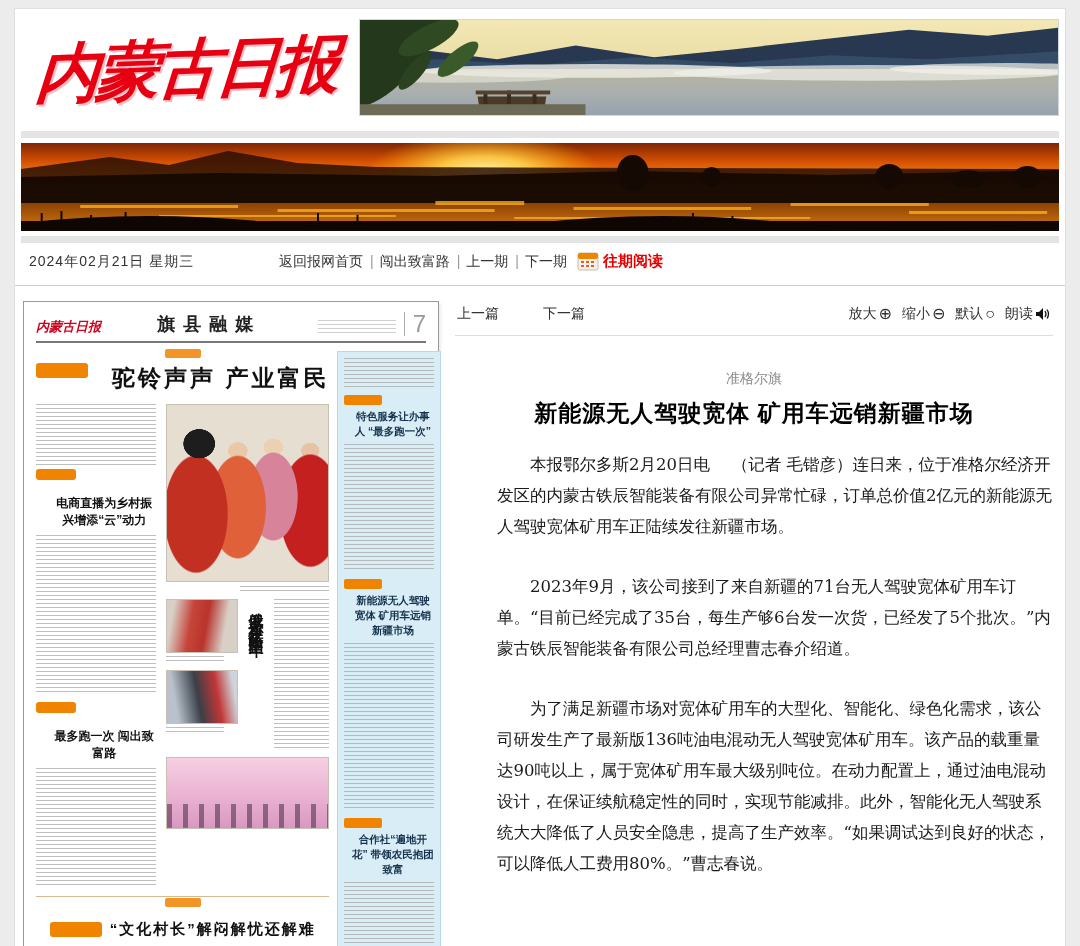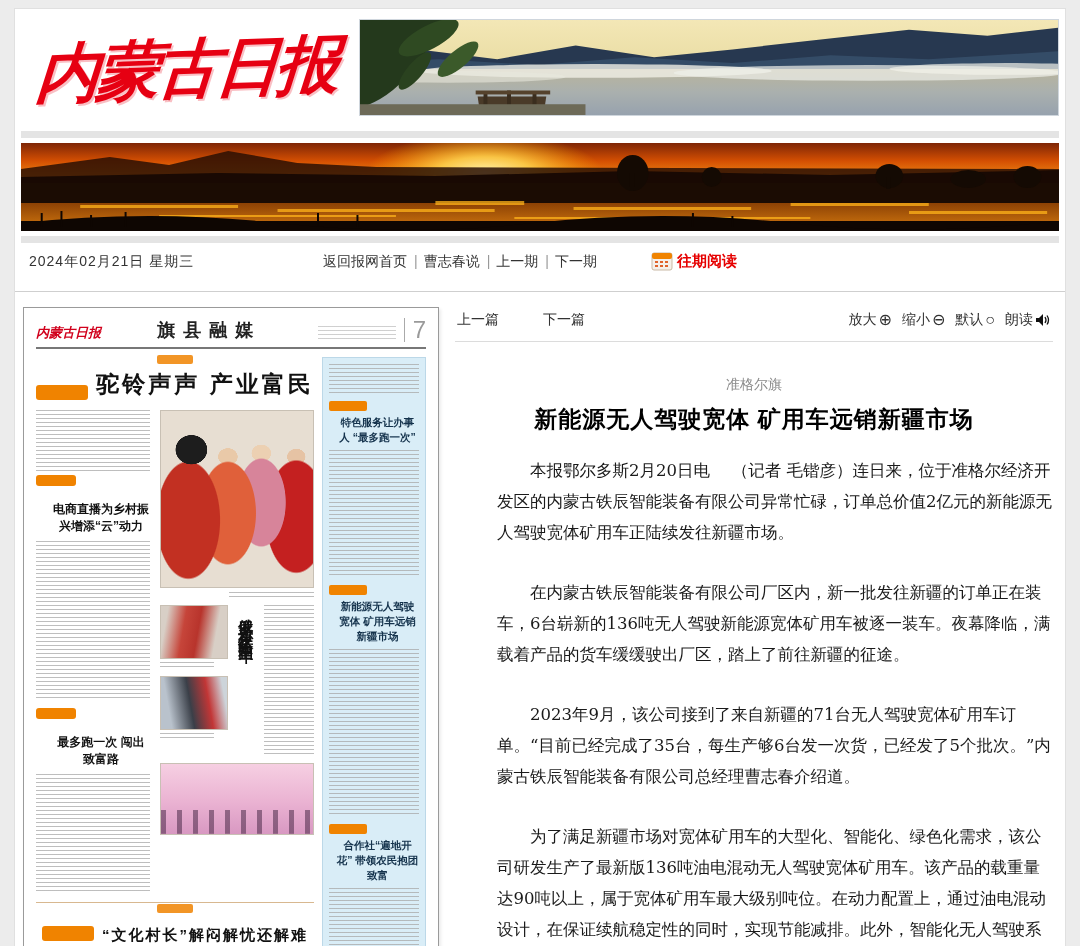--- a/index.html
+++ b/index.html
@@ -26,22 +26,22 @@
   }
   .banner1 { flex:1; height:97px; margin-left:8px; border:1px solid #cfd6dd; overflow:hidden; }
   .banner1 svg, .banner2 svg { display:block; width:100%; height:100%; }
 
   .sep { height:7px; background:#e4e4e4; margin:0 6px; }
 
   .banner2 { height:88px; margin:5px 6px; overflow:hidden; }
 
   
   .toolbar {
-    display:flex; align-items:center; padding:9px 14px 20px 14px;
-    border-bottom:1px solid #cfcfcf; font-size:14px; color:#333;gap:44px;
+    display:flex; align-items:center; padding:9px 14px 14px 14px;
+    border-bottom:1px solid #cfcfcf; font-size:14px; color:#333;
   }
   .toolbar .date { width:250px; letter-spacing:1px; }
   .nav-links { display:flex; align-items:center; }
   .nav-links a { color:#333; text-decoration:none; cursor:pointer; }
   .nav-links a:not(:last-child)::after { content:"|"; color:#999; margin:0 6px 0 7px; }
   .archive { display:flex; align-items:center; margin-left:10px; }
   .archive .cal { width:22px; height:19px; margin-right:4px; }
   .archive-label { color:#e60000; font-weight:bold; font-size:15px; cursor:pointer; }
   .search-zone { margin-left:auto; display:flex; align-items:center; gap:12px; }
   .search-input {
@@ -68,21 +68,21 @@
   .tp-section { flex:1; text-align:center; font-size:18px; font-weight:bold; letter-spacing:8px; color:#222;
     font-family:"Liberation Sans",sans-serif; }
   .tp-meta { width:78px; height:16px; background:repeating-linear-gradient(#bbb 0 1px, transparent 1px 4px); opacity:.7; }
   .tp-pageno { font-size:24px; color:#9a9a9a; border-left:1px solid #aaa; padding-left:8px; line-height:24px;
     font-family:"Liberation Sans",sans-serif; }
   .tp-body { display:flex; gap:8px; margin-top:8px; }
   .tp-main { flex:1; }
   .tp-band { text-align:center; position:relative; padding-top:10px; }
   .marker { display:inline-block; width:36px; height:9px; background:#f08300; opacity:.85; border-radius:2px; }
   .tp-band .marker { position:absolute; top:-2px; left:50%; transform:translateX(-50%); }
-  .tp-h1-row { display:flex; align-items:flex-end; gap:8px; justify-content:center; margin-top:2px; }
+  .tp-h1-row { display:flex; align-items:flex-start; gap:24px; justify-content:center; margin-top:2px; }
   .tag { display:inline-block; background:#f08300; border-radius:3px; width:52px; height:15px; flex:none; }
   .tp-h1 { font-size:23px; font-weight:bold; letter-spacing:3px; color:#111;
     font-family:"Liberation Sans",sans-serif; white-space:nowrap; }
   .tp-cols { display:flex; gap:10px; margin-top:10px; }
   .tcol-a { width:41%; }
   .tcol-b { flex:1; }
   .fl { background:repeating-linear-gradient(#a8a8a8 0 1px, transparent 1px 4px); opacity:.75; }
   .subhead { font-size:12px; font-weight:bold; color:#111; margin:8px 0 6px 16px; text-align:center;
     font-family:"Liberation Sans",sans-serif; }
   .subtag { display:inline-block; background:#f08300; border-radius:3px; width:40px; height:11px; margin-bottom:3px; }
@@ -110,21 +110,21 @@
   .vhead { writing-mode:vertical-rl; font-size:15px; font-weight:bold; color:#111; letter-spacing:3px;
     line-height:18px; padding:2px 2px; font-family:"Liberation Sans",sans-serif; }
   .midtxt { flex:1; }
   .photo-pink { height:72px; border:1px solid #c8c0b4; margin-top:8px;
     background:
       repeating-linear-gradient(90deg, rgba(60,30,60,.5) 0 5px, transparent 5px 16px) 0 100% / 100% 34% no-repeat,
       linear-gradient(#f6cfe2 0%, #eab2d2 55%, #d898c2 100%); }
   .culture { margin-top:8px; }
   .cult-div { text-align:center; border-top:1px solid #d8b890; position:relative; margin:6px 0 4px 0; }
   .cult-div .marker { position:relative; top:-5px; }
-  .cult-row { display:flex; align-items:flex-start; gap:8px; justify-content:center; }
+  .cult-row { display:flex; align-items:center; gap:8px; justify-content:center; }
   .cult-h { font-size:15px; font-weight:bold; letter-spacing:2px; color:#111; font-family:"Liberation Sans",sans-serif; white-space:nowrap; }
   .tp-side { width:104px; background:#d9edf7; border:1px solid #bcd8e8; padding:6px 6px; flex:none; }
   .side-head { font-size:10.5px; font-weight:bold; color:#14324c; text-align:center; line-height:15px;
     margin:4px 0 5px 7px; font-family:"Liberation Sans",sans-serif; }
   .side-tag { display:block; background:#f08300; border-radius:2px; width:38px; height:10px; margin:7px 0 4px 0; }
 
   
   .article { flex:1; display:flex; flex-direction:column; }
   .art-top {
     display:flex; align-items:center; font-size:14px; color:#333;
@@ -241,21 +241,21 @@
       </g>
     </svg>
   </div>
 
   <div class="sep"></div>
 
   <div class="toolbar">
     <div class="date">2024年02月21日 星期三</div>
     <div class="nav-links">
       <a>返回报网首页</a>
-      <a>曹志春说</a>
+      <a>闯出致富路</a>
       <a>上一期</a>
       <a>下一期</a>
     </div>
     <div class="archive">
       <svg class="cal" viewBox="0 0 22 19">
         <rect x="1" y="1" width="20" height="17" rx="2" fill="#f5f0ea" stroke="#c9b9a5"></rect>
         <rect x="1" y="1" width="20" height="6" rx="2" fill="#f08300"></rect>
         <g fill="#e0622a">
             <rect x="4" y="9" width="3" height="2"></rect>
             <rect x="9" y="9" width="3" height="2"></rect>
@@ -365,20 +365,19 @@
             </svg>
           </span>
         </div>
       </div>
 
       <div class="kicker">准格尔旗</div>
       <div class="title">新能源无人驾驶宽体 矿用车远销新疆市场</div>
 
       <div class="art-body">
         <p>本报鄂尔多斯2月20日电 　（记者 毛锴彦）连日来，位于准格尔经济开发区的内蒙古铁辰智能装备有限公司异常忙碌，订单总价值2亿元的新能源无人驾驶宽体矿用车正陆续发往新疆市场。</p>
-        <p>在内蒙古铁辰智能装备有限公司厂区内，新一批发往新疆的订单正在装车，6台崭新的136吨无人驾驶新能源宽体矿用车被逐一装车。夜幕降临，满载着产品的货车缓缓驶出厂区，踏上了前往新疆的征途。</p>
         <p>2023年9月，该公司接到了来自新疆的71台无人驾驶宽体矿用车订单。“目前已经完成了35台，每生产够6台发一次货，已经发了5个批次。”内蒙古铁辰智能装备有限公司总经理曹志春介绍道。</p>
         <p>为了满足新疆市场对宽体矿用车的大型化、智能化、绿色化需求，该公司研发生产了最新版136吨油电混动无人驾驶宽体矿用车。该产品的载重量达90吨以上，属于宽体矿用车最大级别吨位。在动力配置上，通过油电混动设计，在保证续航稳定性的同时，实现节能减排。此外，智能化无人驾驶系统大大降低了人员安全隐患，提高了生产效率。“如果调试达到良好的状态，可以降低人工费用80%。”曹志春说。</p>
       </div>
 
     </div>
   </div>
 </div>
 
 </body></html>

